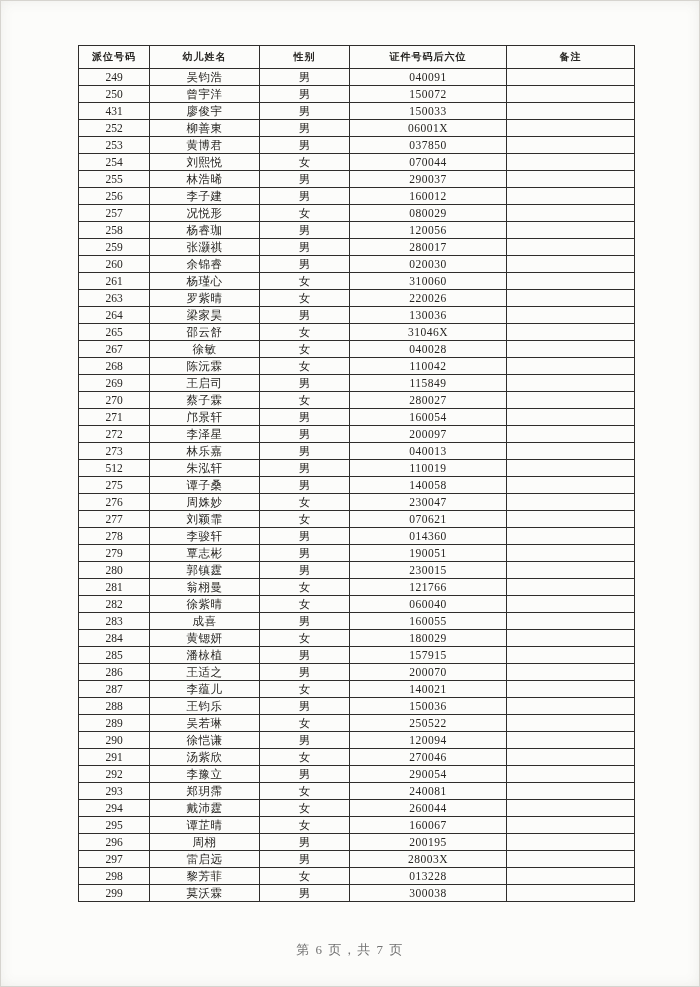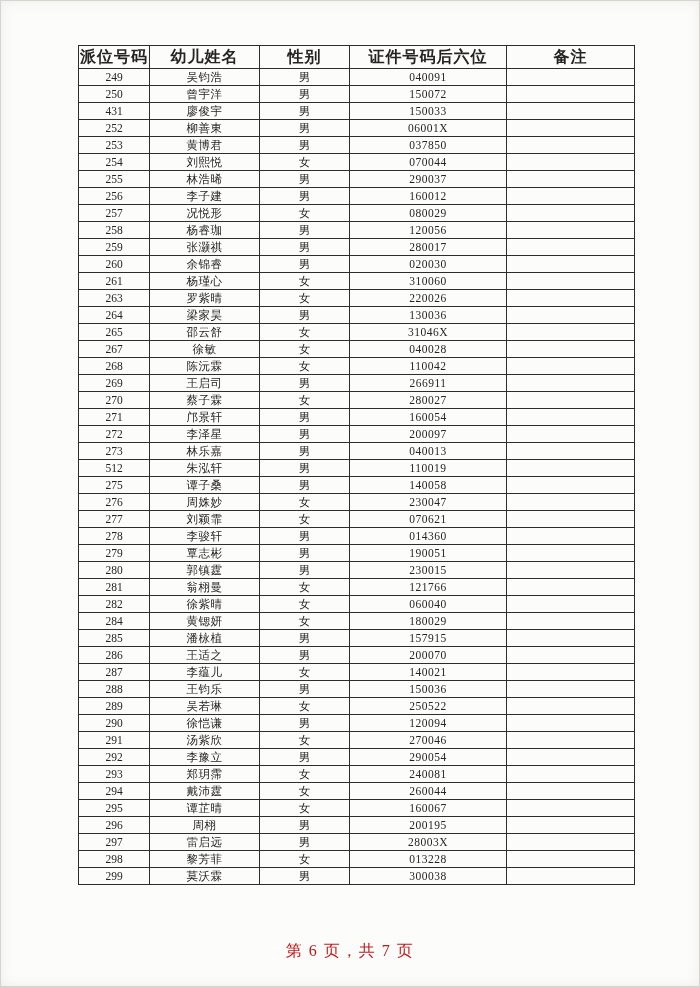--- a/index.html
+++ b/index.html
@@ -35,40 +35,40 @@
     border: 1px solid #2f2d2b;
     text-align: center;
     vertical-align: middle;
     padding: 0;
     overflow: hidden;
     white-space: nowrap;
     color: #262421;
   }
   .doc-table th {
     height: 22px;
-    font-size: 16px;
+    font-size: 10px;
     font-weight: 600;
     letter-spacing: 1px;
   }
   .doc-table td {
     height: 16px;
     line-height: 16px;
     font-size: 11.5px;
   }
   .doc-table td.cell-name { letter-spacing: 0.5px; text-align: center; }
   .doc-table td.cell-id   { letter-spacing: 0.5px; }
   .footer {
     position: absolute;
     left: 0;
     top: 941px;
     width: 100%;
     text-align: center;
-    font-size: 16px;
+    font-size: 13px;
     letter-spacing: 1.5px;
-    color: #b91c1c;
+    color: #737373;
   }
 </style>
 </head>
 <body>
 
 <div class="page">
 
   <table class="doc-table">
     <colgroup>
       <col class="c-no">
@@ -210,21 +210,21 @@
           <td class="cell-no">268</td>
           <td class="cell-name">陈沅霖</td>
           <td class="cell-gender">女</td>
           <td class="cell-id">110042</td>
           <td class="cell-remark"></td>
         </tr>
         <tr>
           <td class="cell-no">269</td>
           <td class="cell-name">王启司</td>
           <td class="cell-gender">男</td>
-          <td class="cell-id">266911</td>
+          <td class="cell-id">115849</td>
           <td class="cell-remark"></td>
         </tr>
         <tr>
           <td class="cell-no">270</td>
           <td class="cell-name">蔡子霖</td>
           <td class="cell-gender">女</td>
           <td class="cell-id">280027</td>
           <td class="cell-remark"></td>
         </tr>
         <tr>
@@ -302,20 +302,27 @@
           <td class="cell-name">翁栩曼</td>
           <td class="cell-gender">女</td>
           <td class="cell-id">121766</td>
           <td class="cell-remark"></td>
         </tr>
         <tr>
           <td class="cell-no">282</td>
           <td class="cell-name">徐紫晴</td>
           <td class="cell-gender">女</td>
           <td class="cell-id">060040</td>
+          <td class="cell-remark"></td>
+        </tr>
+        <tr>
+          <td class="cell-no">283</td>
+          <td class="cell-name">成喜</td>
+          <td class="cell-gender">男</td>
+          <td class="cell-id">160055</td>
           <td class="cell-remark"></td>
         </tr>
         <tr>
           <td class="cell-no">284</td>
           <td class="cell-name">黄锶妍</td>
           <td class="cell-gender">女</td>
           <td class="cell-id">180029</td>
           <td class="cell-remark"></td>
         </tr>
         <tr>

